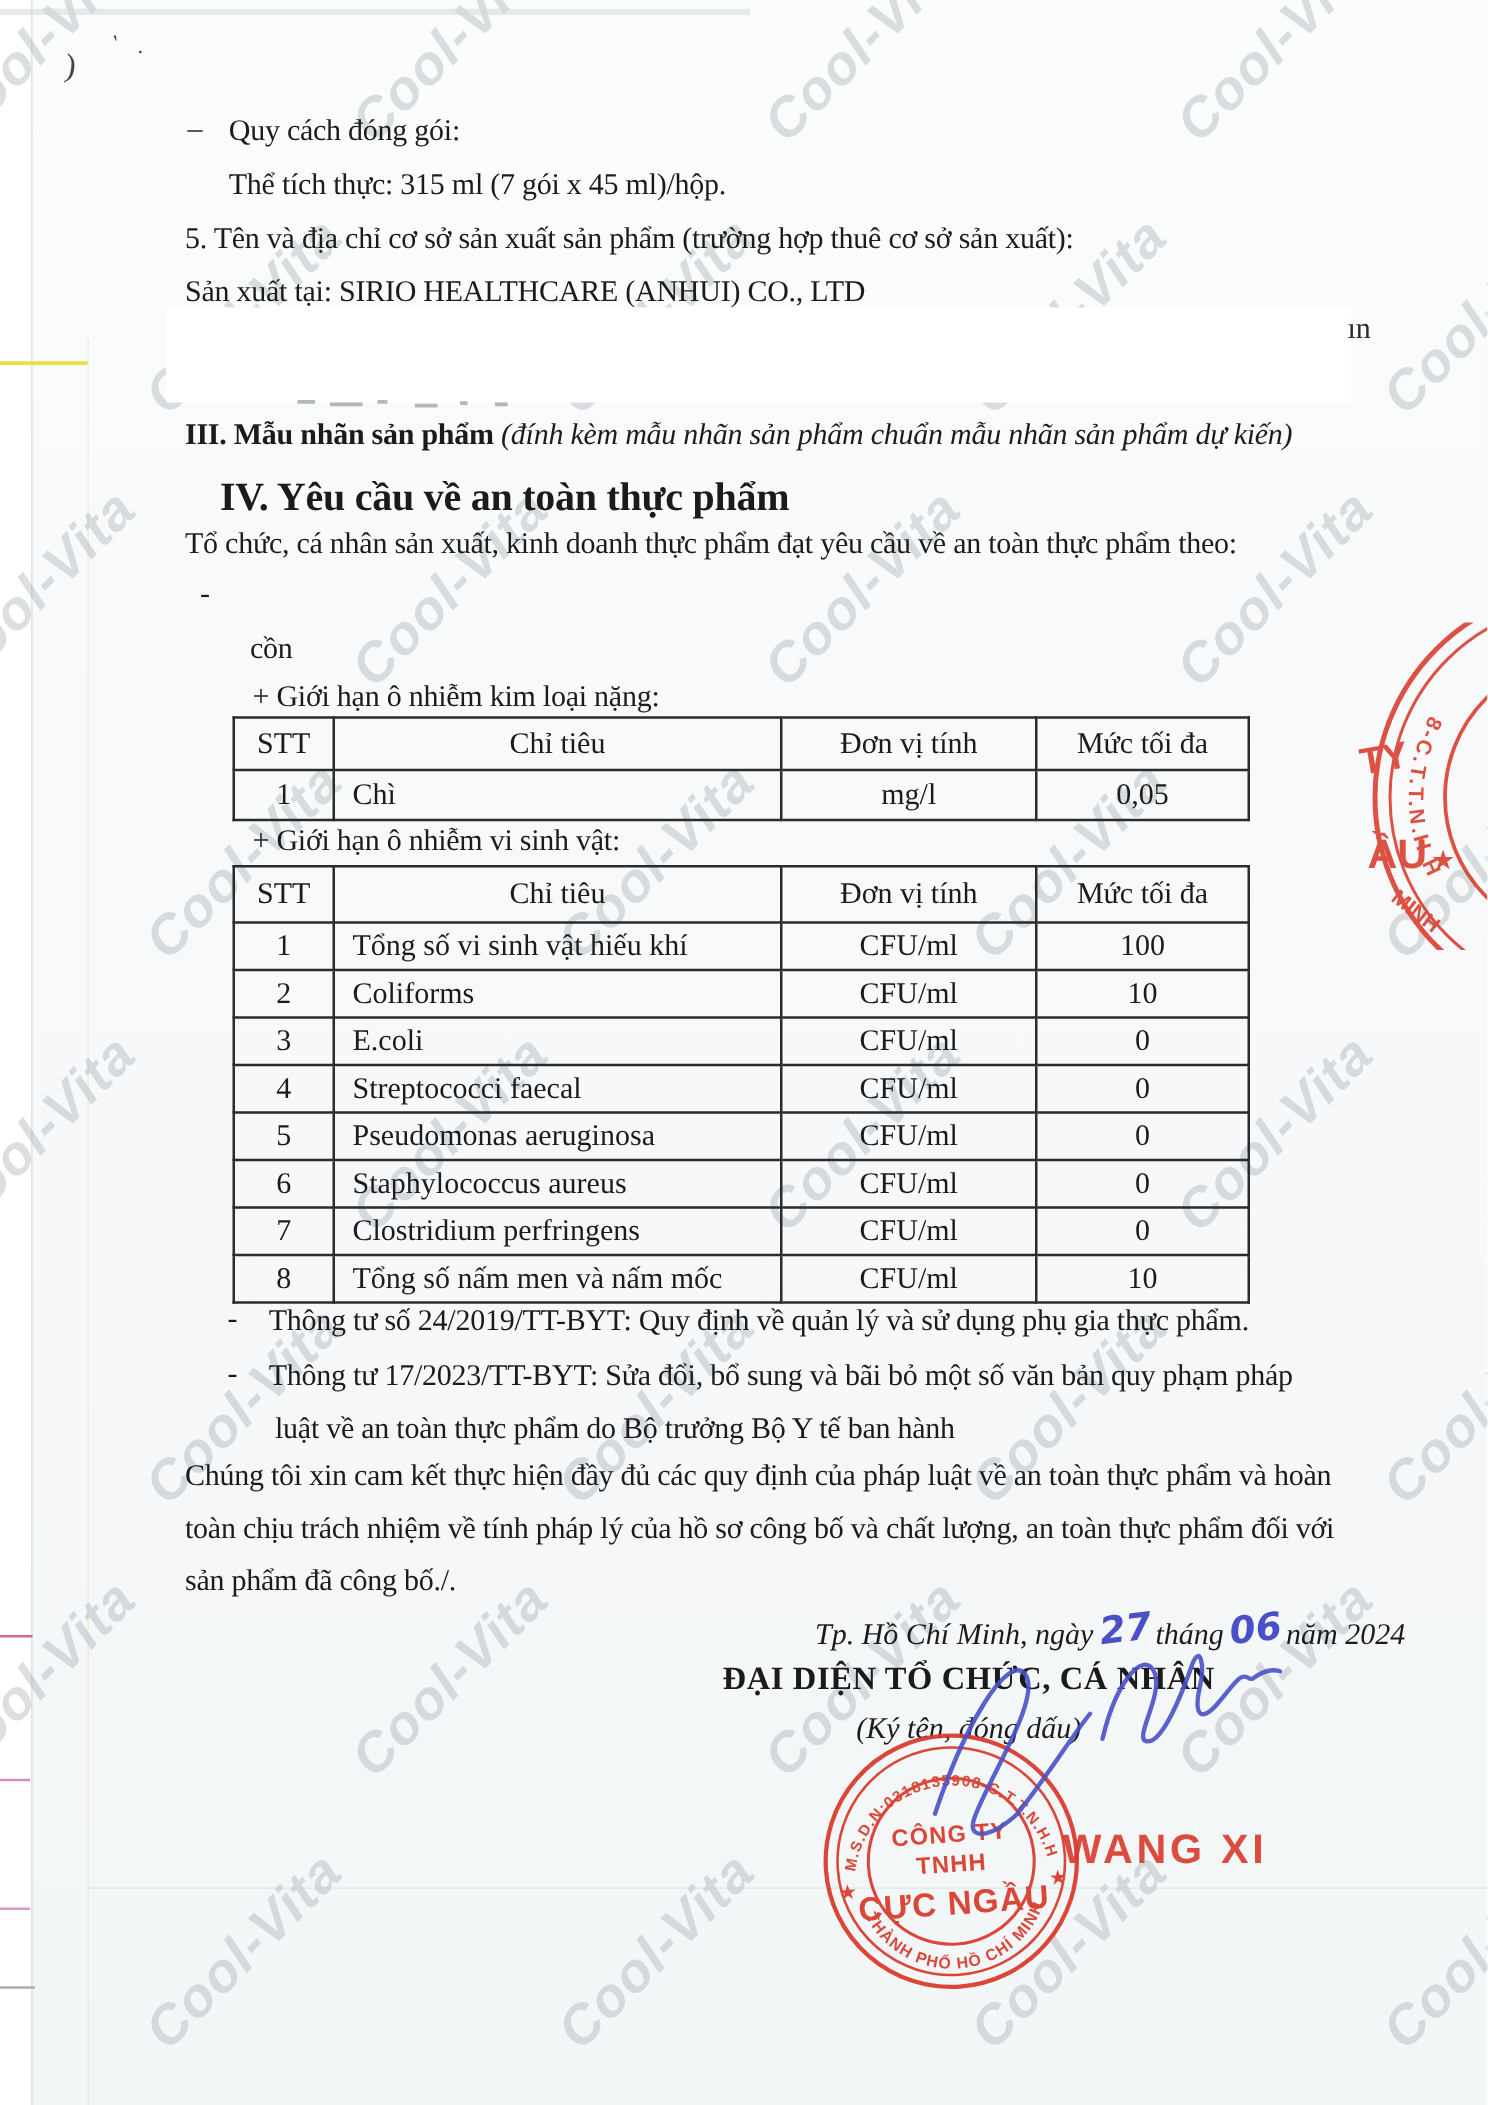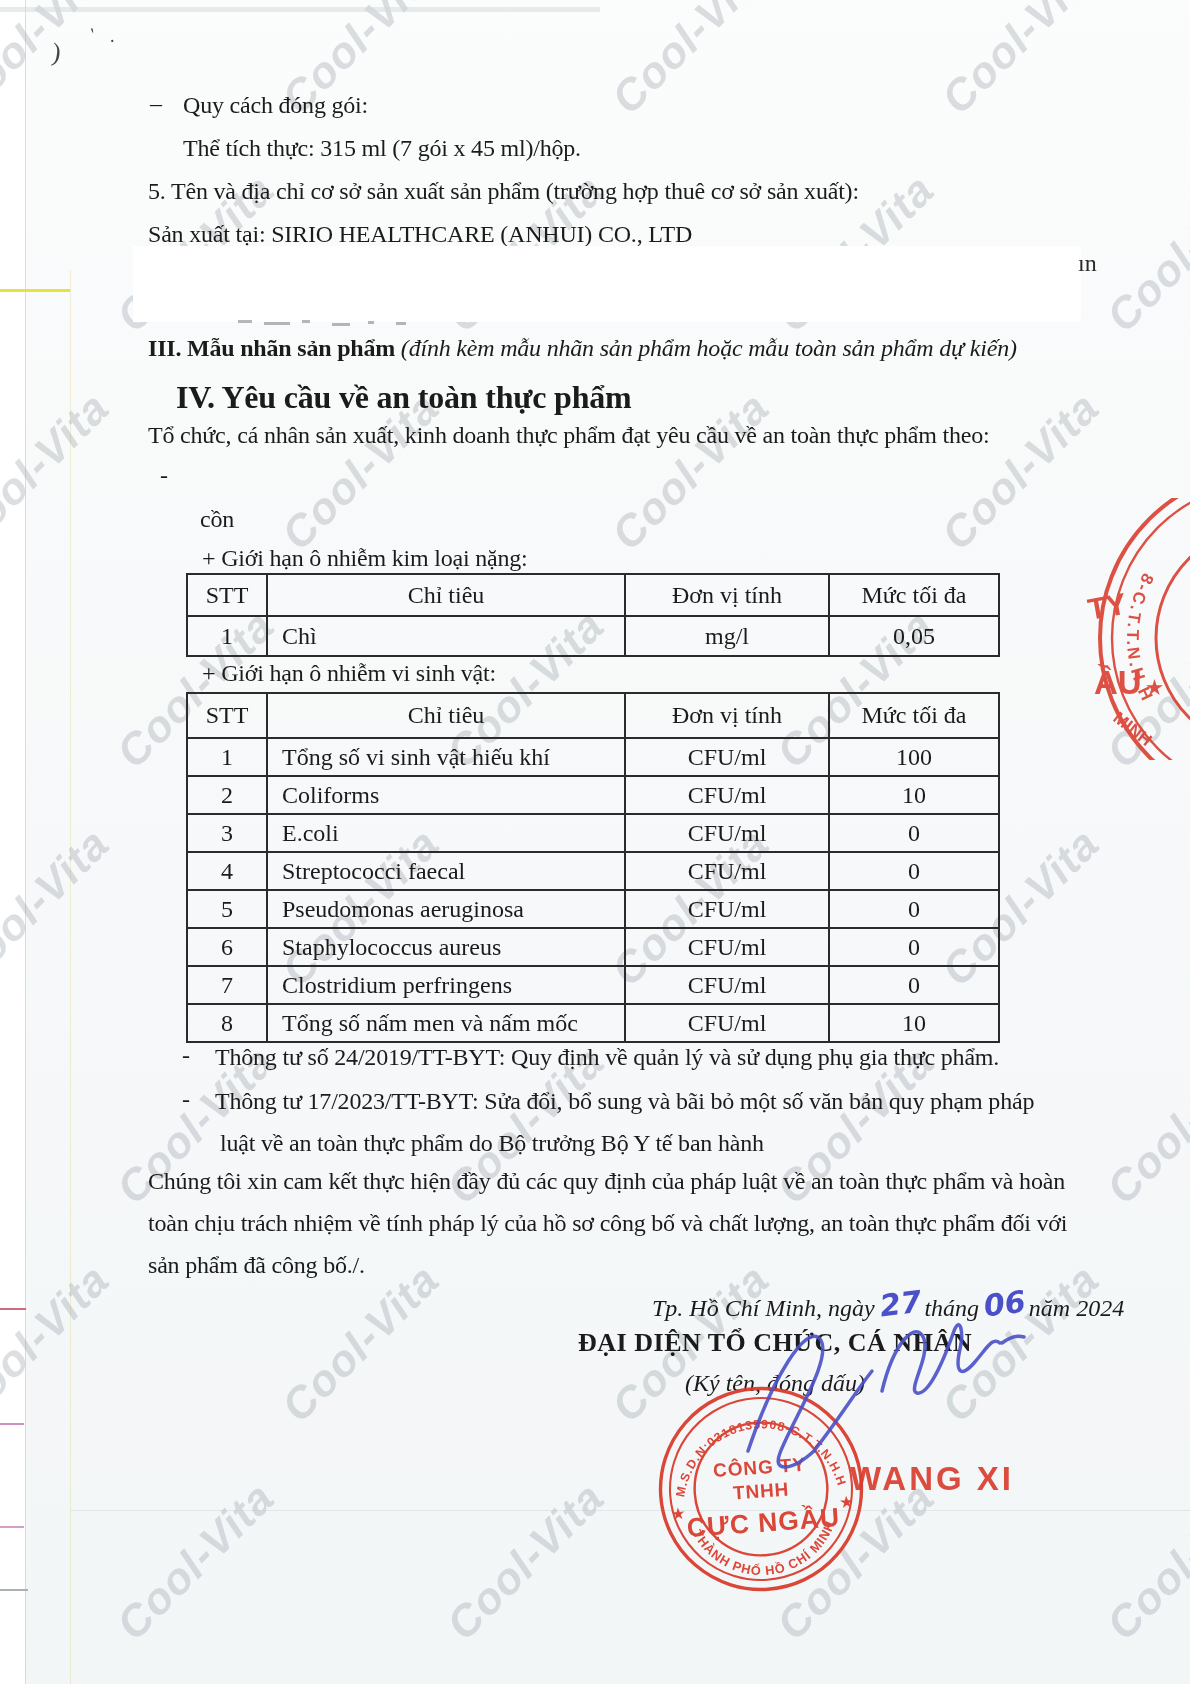--- a/index.html
+++ b/index.html
@@ -114,21 +114,21 @@
 
   <div class="whitebox"></div>
   <span class="fragment">ın</span>
   <div class="remnant" style="left:238px;top:320px;width:14px;"></div>
   <div class="remnant" style="left:264px;top:322px;width:26px;"></div>
   <div class="remnant" style="left:302px;top:320px;width:8px;"></div>
   <div class="remnant" style="left:332px;top:323px;width:18px;"></div>
   <div class="remnant" style="left:368px;top:321px;width:6px;"></div>
   <div class="remnant" style="left:396px;top:322px;width:10px;"></div>
 
-  <div class="line" style="left:148px;top:333px;"><span class="b">III. Mẫu nhãn sản phẩm</span>&nbsp;<span class="i">(đính kèm mẫu nhãn sản phẩm hoặc mẫu toàn sản phẩm dự kiến)</span></div>
+  <div class="line" style="left:148px;top:333px;"><span class="b">III. Mẫu nhãn sản phẩm</span>&nbsp;<span class="i">(đính kèm mẫu nhãn sản phẩm chuẩn mẫu nhãn sản phẩm dự kiến)</span></div>
   <div class="line b" style="left:148px;top:377px;font-size:32px;margin-left:28px;">IV. Yêu cầu về an toàn thực phẩm</div>
   <div class="line" style="left:148px;top:420px;">Tổ chức, cá nhân sản xuất, kinh doanh thực phẩm đạt yêu cầu về an toàn thực phẩm theo:</div>
 
   <span class="dash" style="left:160px;top:462px;">-</span>
   <div class="line" style="left:200px;top:504px;">cồn</div>
   <div class="line" style="left:202px;top:543px;text-align:center;">+ Giới hạn ô nhiễm kim loại nặng:</div>
 
   <table class="doc t1" style="left:186px;top:573px;">
     <colgroup>
         <col class="w0">

